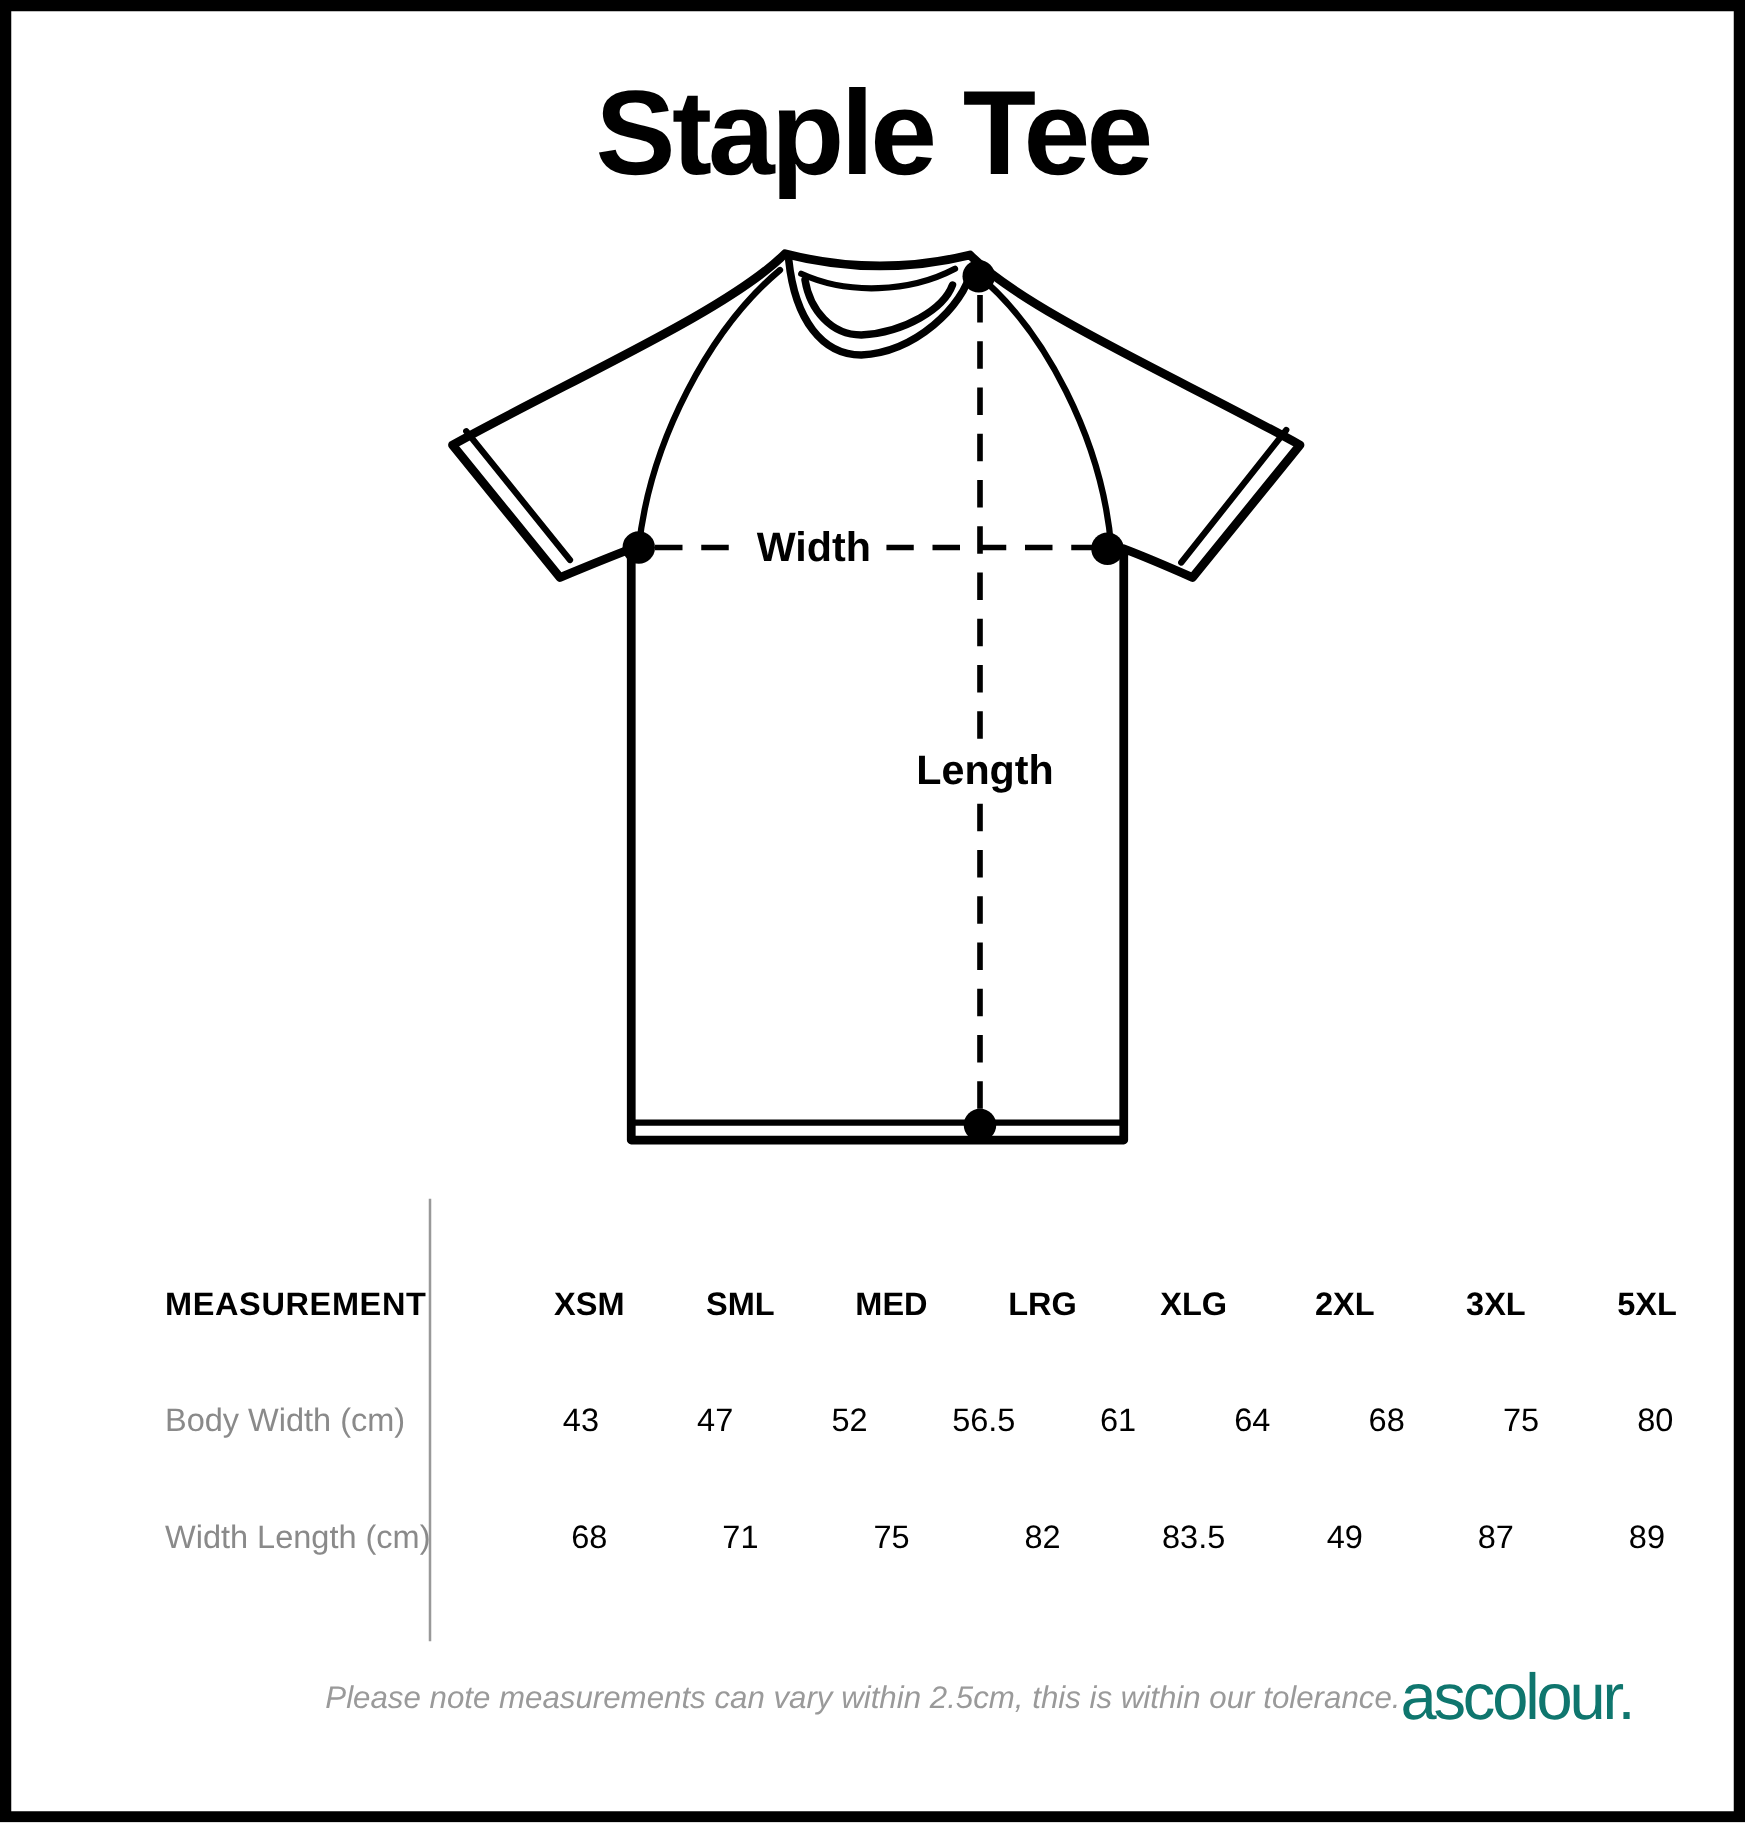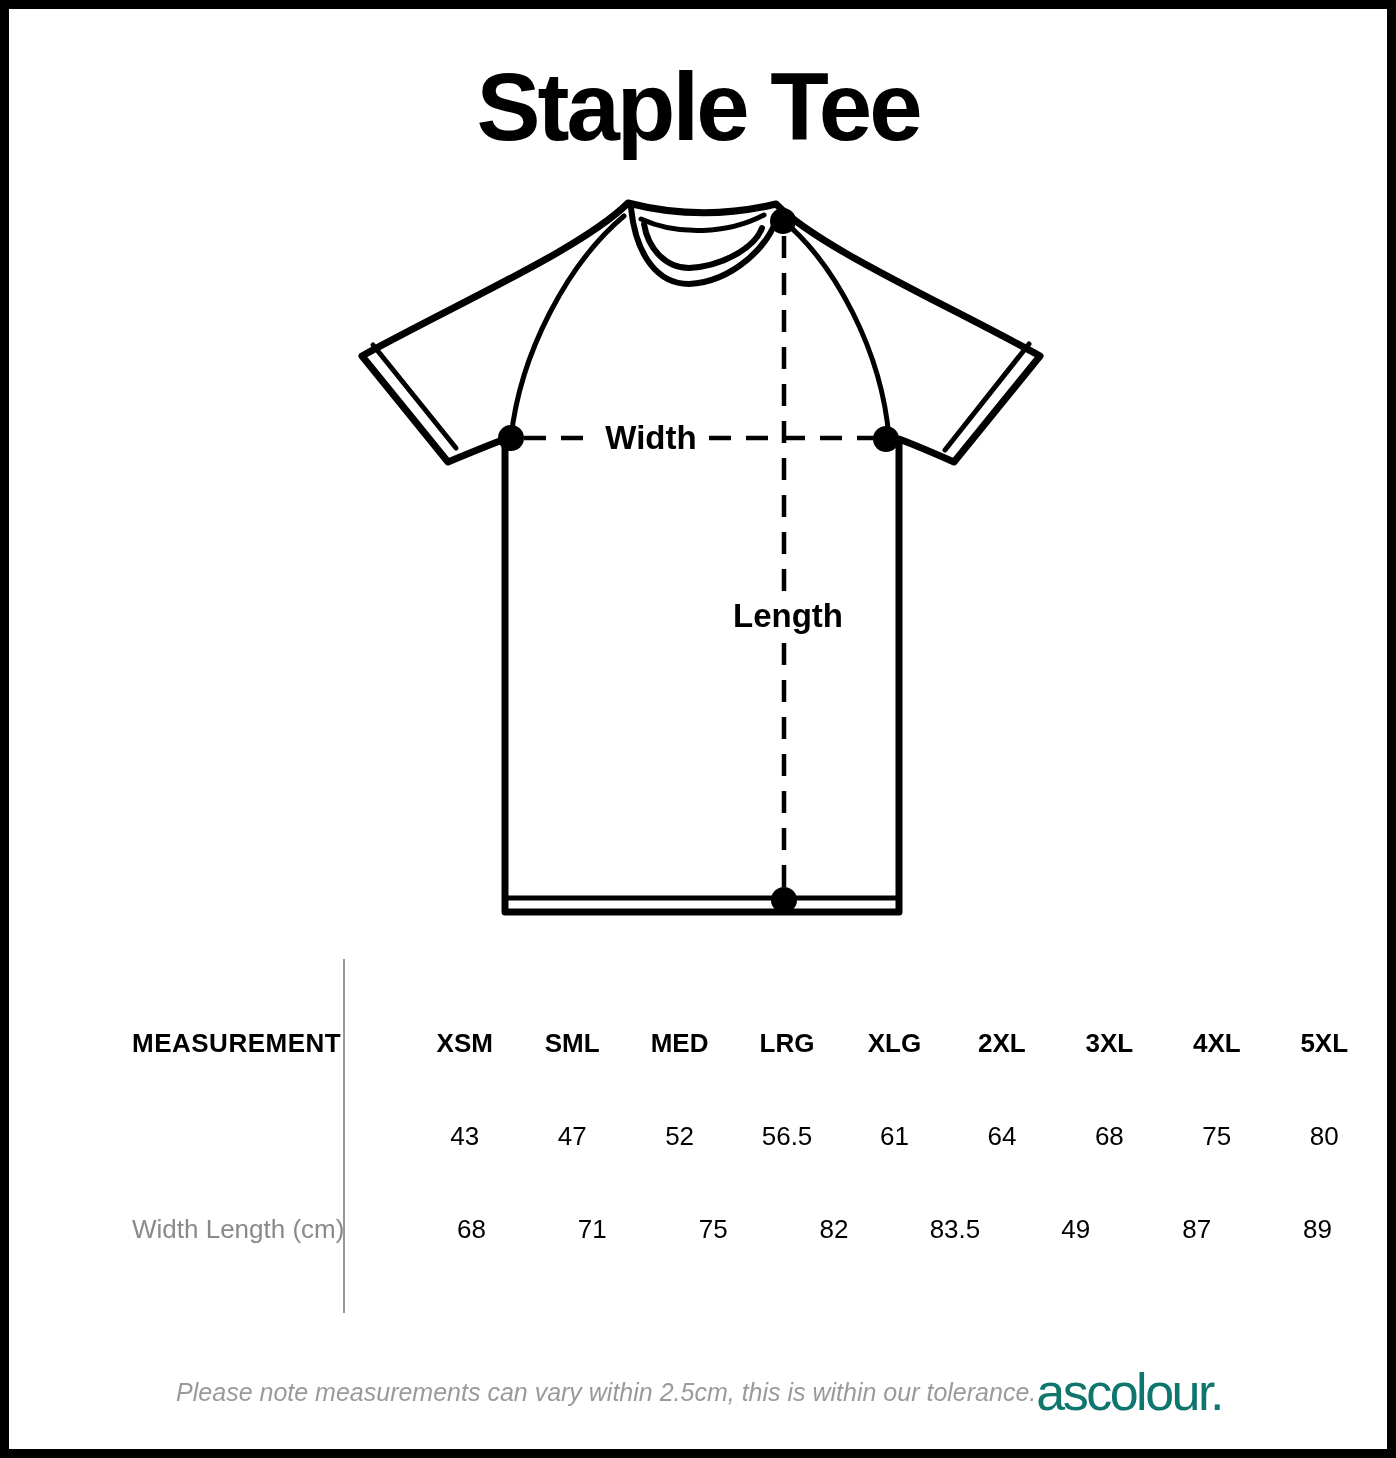--- a/index.html
+++ b/index.html
@@ -80,24 +80,23 @@
     display:flex;align-items:center;justify-content:center;
     font-size:26px;
   }
   .t-row.head .t-cell{font-weight:bold;text-align:center;}
   .footer{
     position:absolute;
     left:0;right:0;top:1330px;
     height:56px;
     display:flex;
     align-items:center;
-    justify-content:center;
+    justify-content:flex-end;
     padding:0 90px 0 92px;
     box-sizing:border-box;
-    margin-top:34px;
   }
   .tolerance-note{
     font-style:italic;
     color:#9a9a9a;
     font-size:25px;
   }
   .brand{
     color:#0f766e;
     font-size:52px;
     letter-spacing:-2.5px;
@@ -160,26 +159,26 @@
     <div class="t-row head">
       <div class="t-label">MEASUREMENT</div>
       <div class="t-vals">
         <div class="t-cell">XSM</div>
         <div class="t-cell">SML</div>
         <div class="t-cell">MED</div>
         <div class="t-cell">LRG</div>
         <div class="t-cell">XLG</div>
         <div class="t-cell">2XL</div>
         <div class="t-cell">3XL</div>
-        <div class="t-cell">4XL</div>
         <div class="t-cell">5XL</div>
       </div>
     </div>
 
     <div class="t-row body">
+      <div class="t-label">Body Width (cm)</div>
       <div class="t-vals">
         <div class="t-cell">43</div>
         <div class="t-cell">47</div>
         <div class="t-cell">52</div>
         <div class="t-cell">56.5</div>
         <div class="t-cell">61</div>
         <div class="t-cell">64</div>
         <div class="t-cell">68</div>
         <div class="t-cell">75</div>
         <div class="t-cell">80</div>

